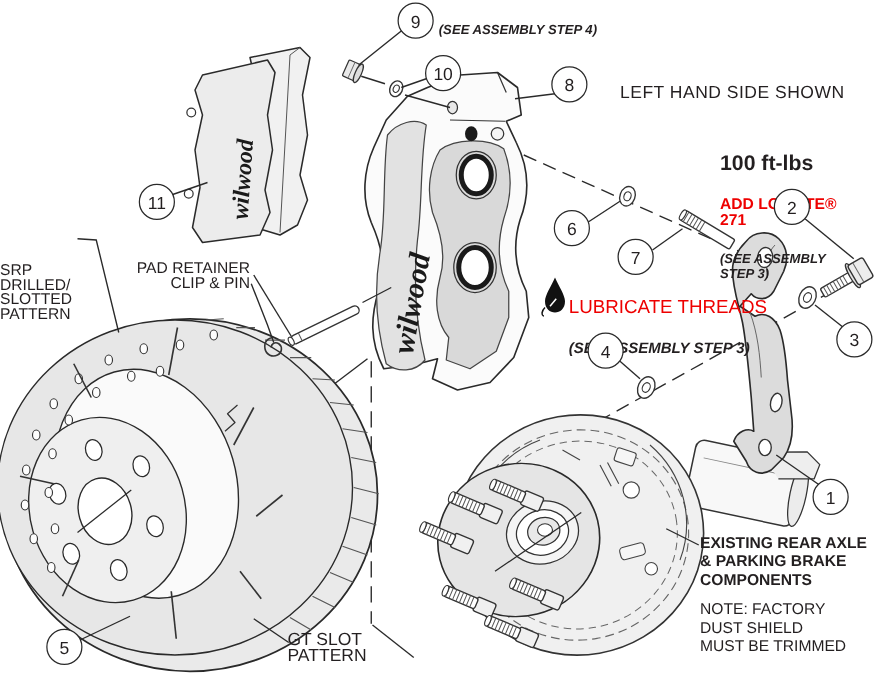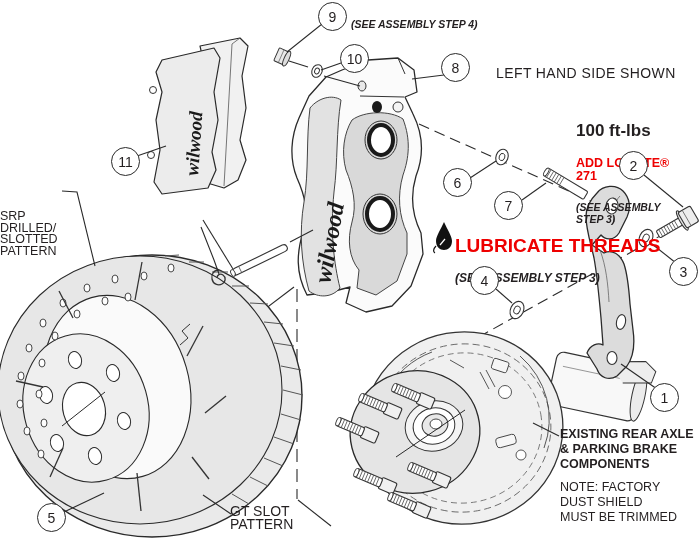--- a/index.html
+++ b/index.html
@@ -8,21 +8,21 @@
   #art{position:absolute;left:0;top:0;}
   .lbl{position:absolute;white-space:pre-line;color:#231f20;}
   #torque65-val{font-size:19px;font-weight:bold;line-height:15px;}
   #torque65-note{font-size:10.5px;font-weight:bold;font-style:italic;}
   #lefthand{left:496px;top:65px;font-size:14px;letter-spacing:.4px;}
   #torque100{left:576px;top:105px;width:112px;}
   #torque100 .big{font-size:17px;font-weight:bold;line-height:16px;}
   #torque100 .loc{font-size:12.5px;font-weight:bold;line-height:13px;}
   #torque100 .sub{font-size:10.5px;font-weight:bold;font-style:italic;line-height:12px;}
   #lubricate{left:455px;top:220px;}
-  #lubricate .red{font-size:19px;font-weight:bold;line-height:15px;}
+  #lubricate .red{font-size:15px;font-weight:normal;line-height:15px;}
   #lubricate .sub{font-size:12px;font-weight:bold;font-style:italic;line-height:14px;}
   #srp{left:0;top:182px;width:60px;font-size:12.5px;line-height:11.5px;margin-top:29px;}
   #padret{left:96px;top:209px;width:104px;text-align:right;font-size:12.5px;line-height:11.5px;}
   #gtslot{left:230px;top:505px;font-size:14px;line-height:12.5px;}
   #existing{left:560px;top:427px;font-size:12.5px;line-height:15px;font-weight:bold;}
   #trimnote{left:560px;top:480px;font-size:12.5px;line-height:15px;}
   #torque65{left:351px;top:0px;}
   .callout{position:absolute;width:29px;height:29px;margin:-15px 0 0 -15px;
            border:1.5px solid #2a2a2a;border-radius:50%;background:#fff;
            display:flex;align-items:center;justify-content:center;
@@ -265,20 +265,22 @@
 
 <div class="lbl" id="lubricate">
   <div class="red" style="color: rgb(238, 0, 0);">LUBRICATE THREADS</div>
   <div class="sub">(SEE ASSEMBLY STEP 3)</div>
 </div>
 
 <div class="lbl" id="srp">SRP
 DRILLED/
 SLOTTED
 PATTERN</div>
+<div class="lbl" id="padret">PAD RETAINER
+CLIP &amp; PIN</div>
 <div class="lbl" id="gtslot">GT SLOT
 PATTERN</div>
 <div class="lbl" id="existing">EXISTING REAR AXLE
 &amp; PARKING BRAKE
 COMPONENTS</div>
 <div class="lbl" id="trimnote">NOTE: FACTORY
 DUST SHIELD
 MUST BE TRIMMED</div>
 
 <div id="callout-layer">

